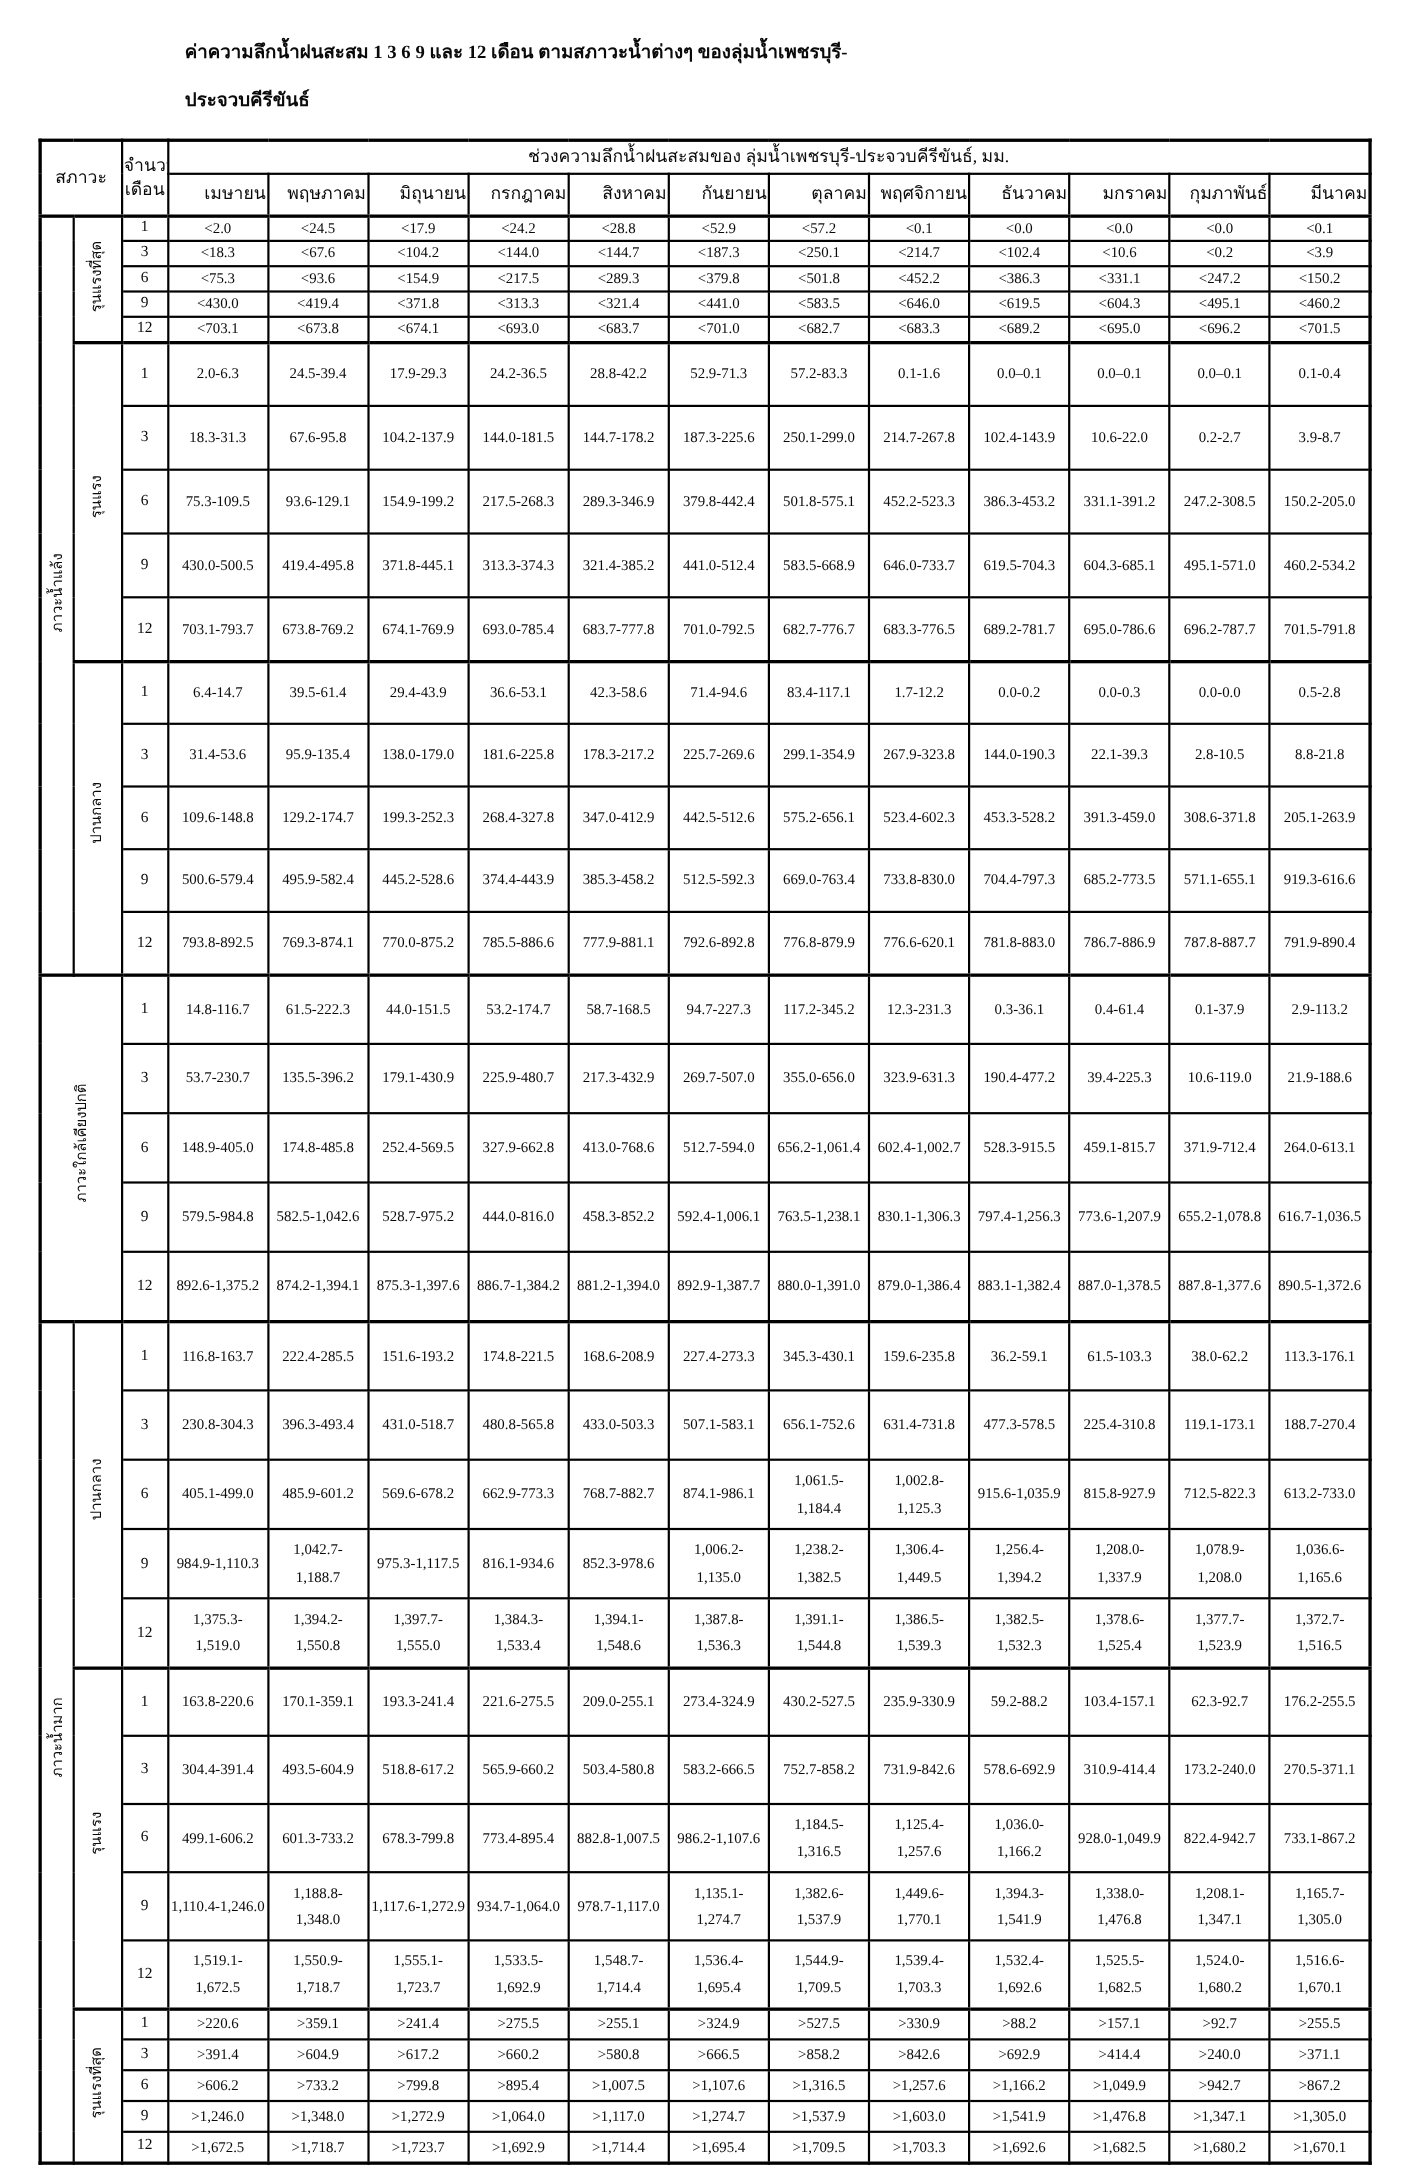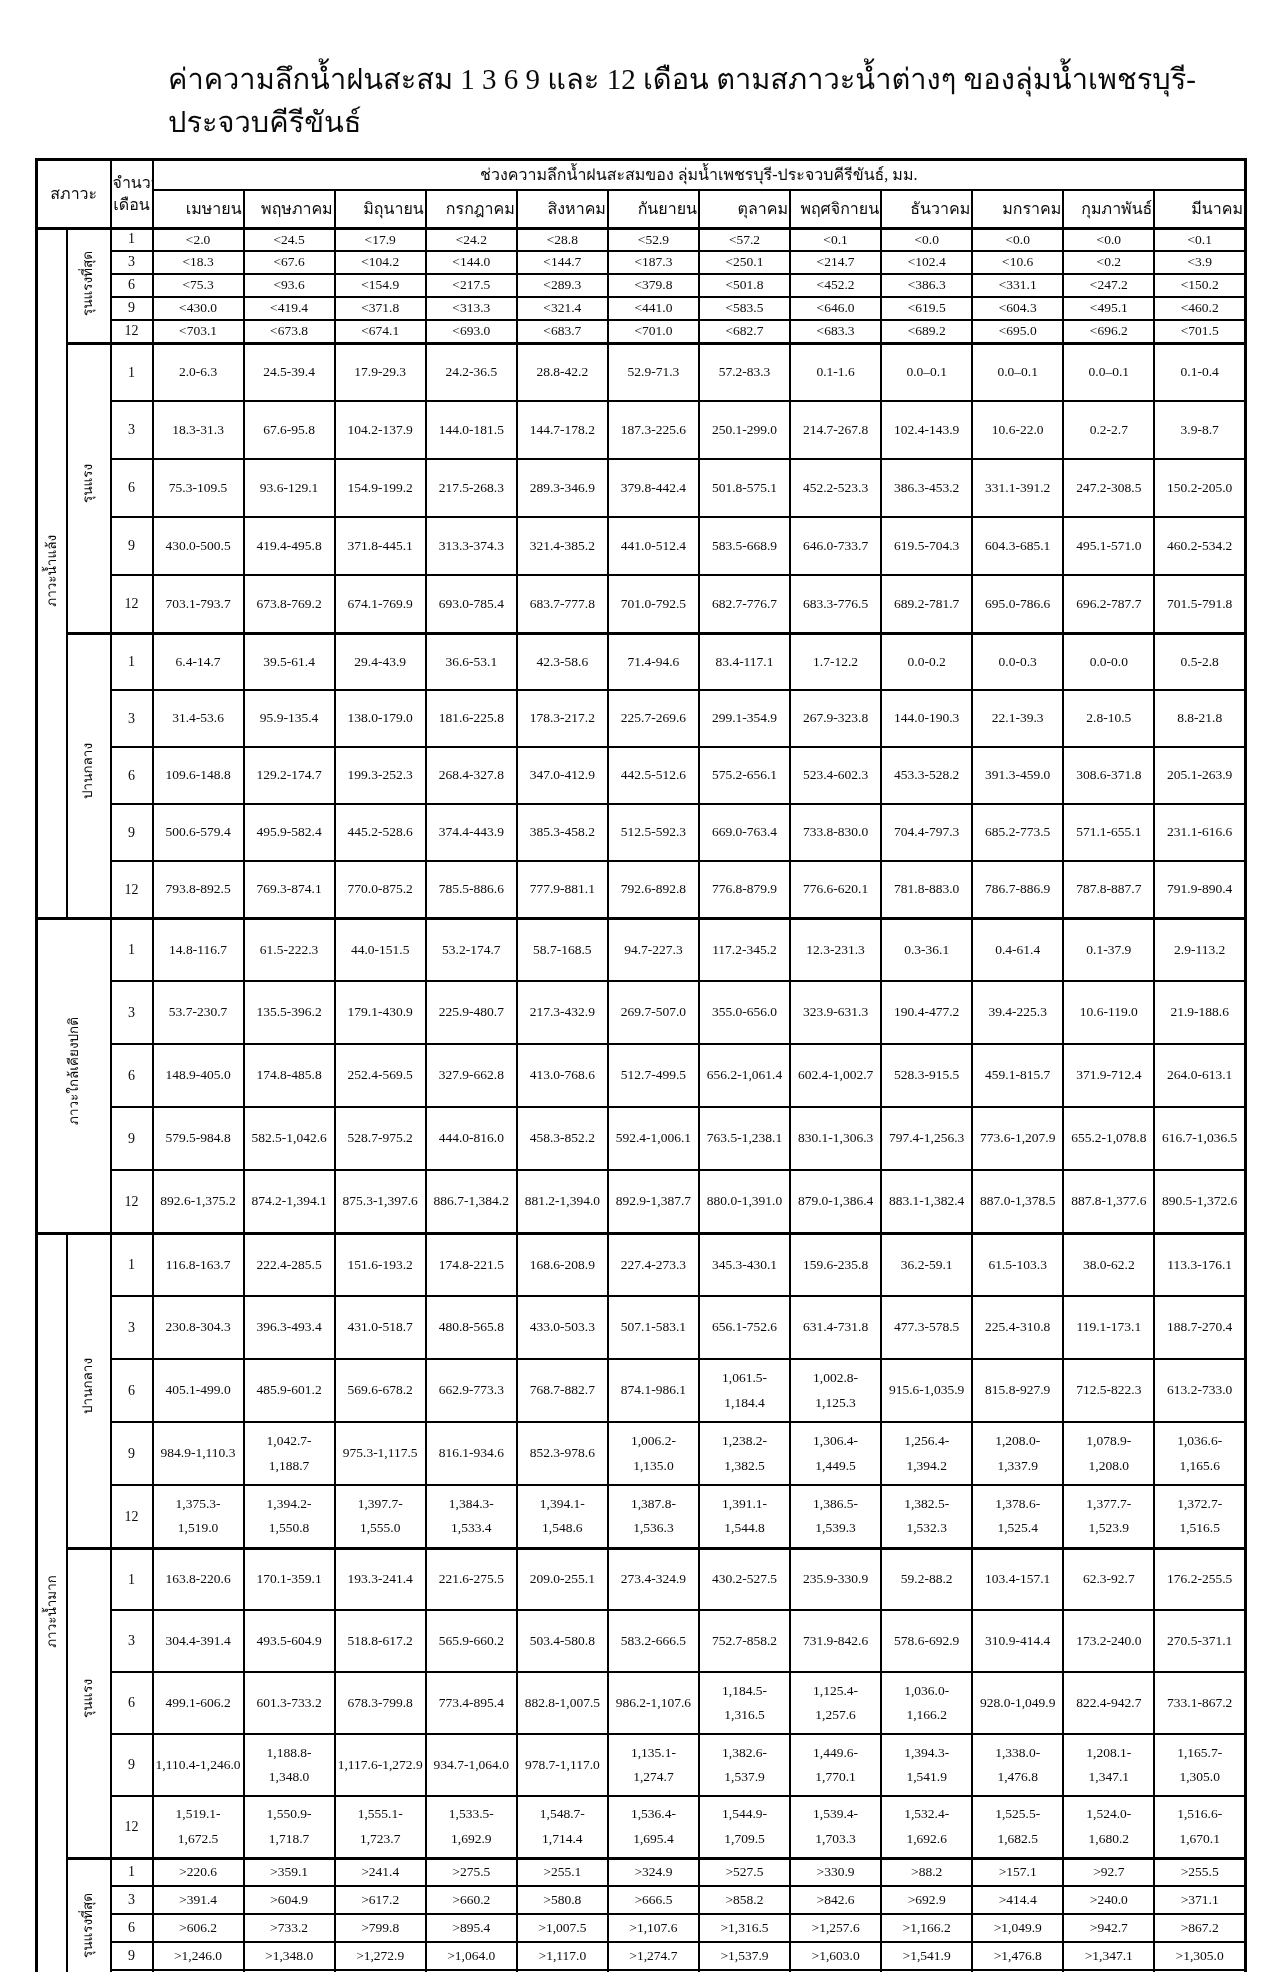--- a/index.html
+++ b/index.html
@@ -1,22 +1,22 @@
 <!DOCTYPE html>
 <html><head>
 <meta charset="utf-8">
 <style>
   html,body{margin:0;padding:0;background:#ffffff;}
   .page{
     width:1282px; min-height:1972px; background:#fff; color:#0a0a0a;
     font-family:"Liberation Serif","DejaVu Serif",serif;
     box-sizing:border-box; padding-top:26px;
   }
-  .title-block{ margin-left:168px; margin-right:40px; font-weight:normal;
-    font-size:29px; line-height:43px;margin-top:32px; }
+  .title-block{ margin-left:168px; margin-right:40px; font-weight:bold;
+    font-size:17px; line-height:43px; }
   .title-line2{ }
   table.rain{
     border-collapse:collapse; table-layout:fixed;
     width:1212px; margin-left:35px; margin-top:14px;
     border:3px solid #000;
   }
   th,td{
     border:2px solid #000; text-align:center; vertical-align:middle;
     padding:1px 2px; overflow:hidden;
   }
@@ -297,21 +297,21 @@
           <td class="value-cell">495.9-582.4</td>
           <td class="value-cell">445.2-528.6</td>
           <td class="value-cell">374.4-443.9</td>
           <td class="value-cell">385.3-458.2</td>
           <td class="value-cell">512.5-592.3</td>
           <td class="value-cell">669.0-763.4</td>
           <td class="value-cell">733.8-830.0</td>
           <td class="value-cell">704.4-797.3</td>
           <td class="value-cell">685.2-773.5</td>
           <td class="value-cell">571.1-655.1</td>
-          <td class="value-cell">231.1-616.6</td>
+          <td class="value-cell">919.3-616.6</td>
         </tr>
         <tr class="g2">
           <td class="months-cell">12</td>
           <td class="value-cell">793.8-892.5</td>
           <td class="value-cell">769.3-874.1</td>
           <td class="value-cell">770.0-875.2</td>
           <td class="value-cell">785.5-886.6</td>
           <td class="value-cell">777.9-881.1</td>
           <td class="value-cell">792.6-892.8</td>
           <td class="value-cell">776.8-879.9</td>
@@ -352,21 +352,21 @@
           <td class="value-cell">10.6-119.0</td>
           <td class="value-cell">21.9-188.6</td>
         </tr>
         <tr class="g3">
           <td class="months-cell">6</td>
           <td class="value-cell">148.9-405.0</td>
           <td class="value-cell">174.8-485.8</td>
           <td class="value-cell">252.4-569.5</td>
           <td class="value-cell">327.9-662.8</td>
           <td class="value-cell">413.0-768.6</td>
-          <td class="value-cell">512.7-499.5</td>
+          <td class="value-cell">512.7-594.0</td>
           <td class="value-cell">656.2-1,061.4</td>
           <td class="value-cell">602.4-1,002.7</td>
           <td class="value-cell">528.3-915.5</td>
           <td class="value-cell">459.1-815.7</td>
           <td class="value-cell">371.9-712.4</td>
           <td class="value-cell">264.0-613.1</td>
         </tr>
         <tr class="g3">
           <td class="months-cell">9</td>
           <td class="value-cell">579.5-984.8</td>

